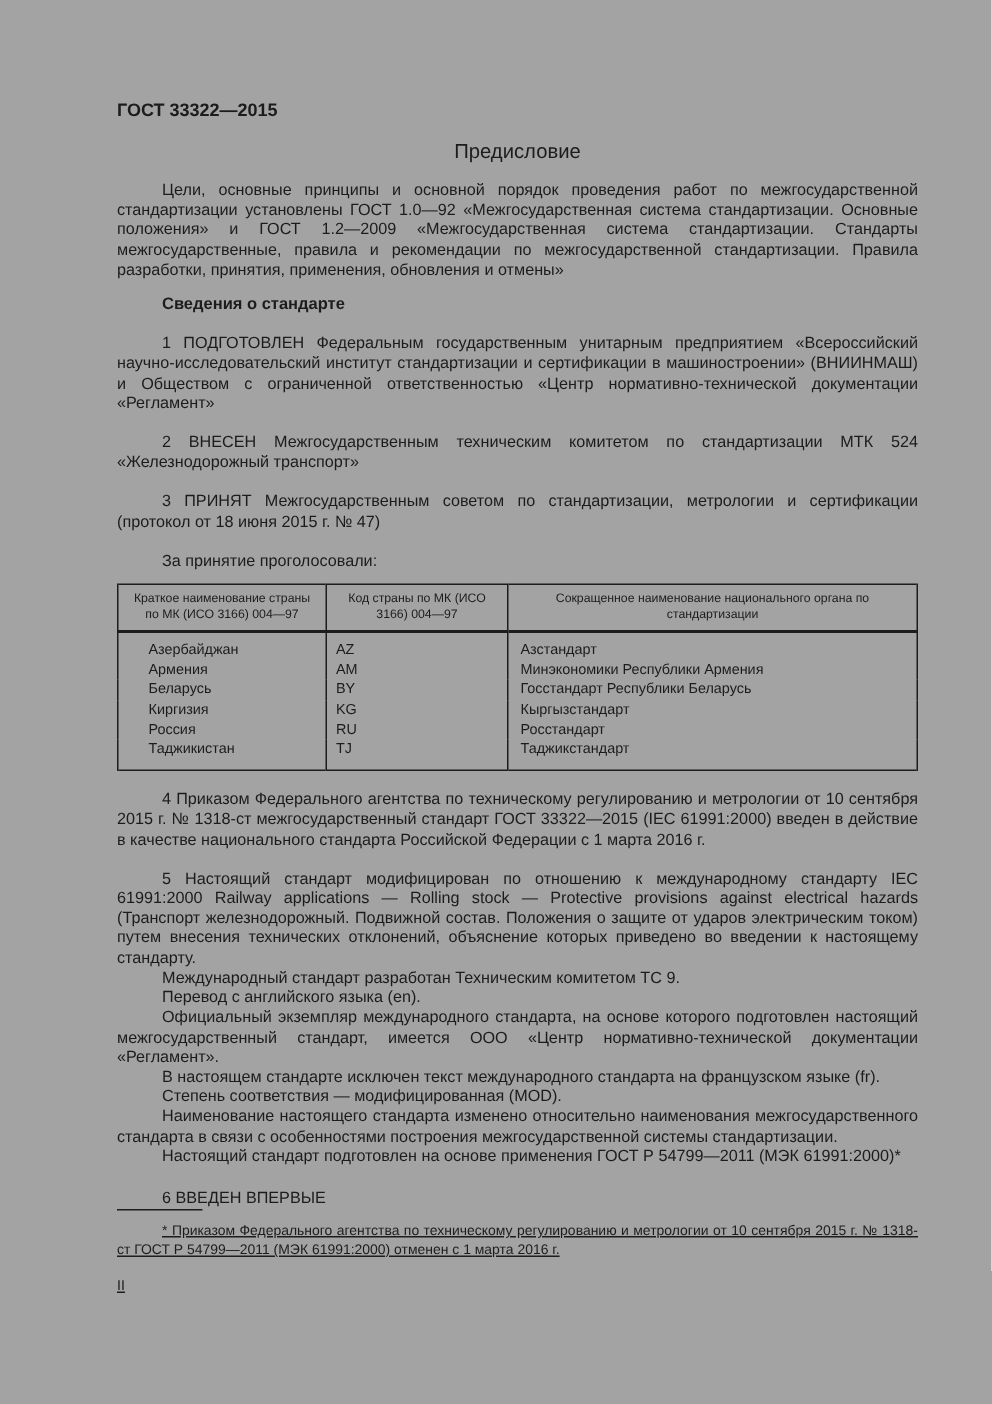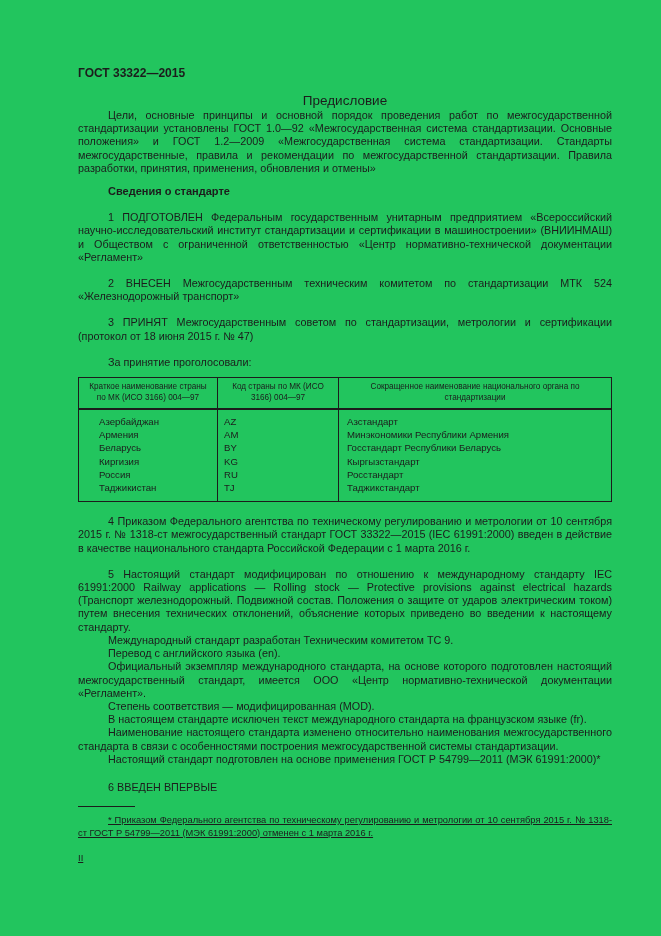--- a/index.html
+++ b/index.html
@@ -14,42 +14,42 @@
     color: #1c1c1c;
   }
   .page {
     box-sizing: border-box;
     width: 661px;
     height: 936px;
     padding: 66px 49px 0 78px;
     display: flex;
     flex-direction: column;
     overflow: hidden;
-    background: #22c55e;
+    background: #a3a3a3;
   }
   .doc-code {
     font-size: 12px;
     font-weight: bold;
     line-height: 14px;
   }
   .title {
     font-size: 13.5px;
     font-weight: normal;
     text-align: center;
     line-height: 17px;
     margin-top: 12px;
   }
   .para {
     font-size: 10.8px;
     line-height: 13.2px;
     text-align: justify;
     text-indent: 30px;
     margin: 0;
   }
-  .intro { }
+  .intro { margin-top: 12px; }
   .subheading {
     font-size: 11px;
     font-weight: bold;
     text-indent: 30px;
     margin: 10px 0 0 0;
     line-height: 13.2px;
   }
   .item { margin-top: 13px; }
   .item6 { margin-top: 15px; }
   .note { margin: 0; }
@@ -174,22 +174,22 @@
     </tbody>
   </table>
 
   <p class="para item">4 Приказом Федерального агентства по техническому регулированию и метрологии от 10 сентября 2015 г. № 1318-ст межгосударственный стандарт ГОСТ 33322—2015 (IEC 61991:2000) введен в действие в качестве национального стандарта Российской Федерации с 1 марта 2016 г.</p>
 
   <p class="para item">5 Настоящий стандарт модифицирован по отношению к международному стандарту IEC 61991:2000 Railway applications — Rolling stock — Protective provisions against electrical hazards (Транспорт железнодорожный. Подвижной состав. Положения о защите от ударов электрическим током) путем внесения технических отклонений, объяснение которых приведено во введении к настоящему стандарту.</p>
 
   <p class="para note">Международный стандарт разработан Техническим комитетом ТС 9.</p>
   <p class="para note">Перевод с английского языка (en).</p>
   <p class="para note">Официальный экземпляр международного стандарта, на основе которого подготовлен настоящий межгосударственный стандарт, имеется ООО «Центр нормативно-технической документации «Регламент».</p>
+  <p class="para note">В настоящем стандарте исключен текст международного стандарта на французском языке (fr).</p>
   <p class="para note">Степень соответствия — модифицированная (MOD).</p>
-  <p class="para note">В настоящем стандарте исключен текст международного стандарта на французском языке (fr).</p>
   <p class="para note">Наименование настоящего стандарта изменено относительно наименования межгосударственного стандарта в связи с особенностями построения межгосударственной системы стандартизации.</p>
   <p class="para note">Настоящий стандарт подготовлен на основе применения ГОСТ Р 54799—2011 (МЭК 61991:2000)*</p>
 
   <p class="para item item6">6 ВВЕДЕН ВПЕРВЫЕ</p>
 
   <div class="footer-block">
     <div class="footnote-rule"></div>
     <p class="footnote">* Приказом Федерального агентства по техническому регулированию и метрологии от 10 сентября 2015 г. № 1318-ст ГОСТ Р 54799—2011 (МЭК 61991:2000) отменен с 1 марта 2016 г.</p>
     <div class="page-num">II</div>
   </div>

